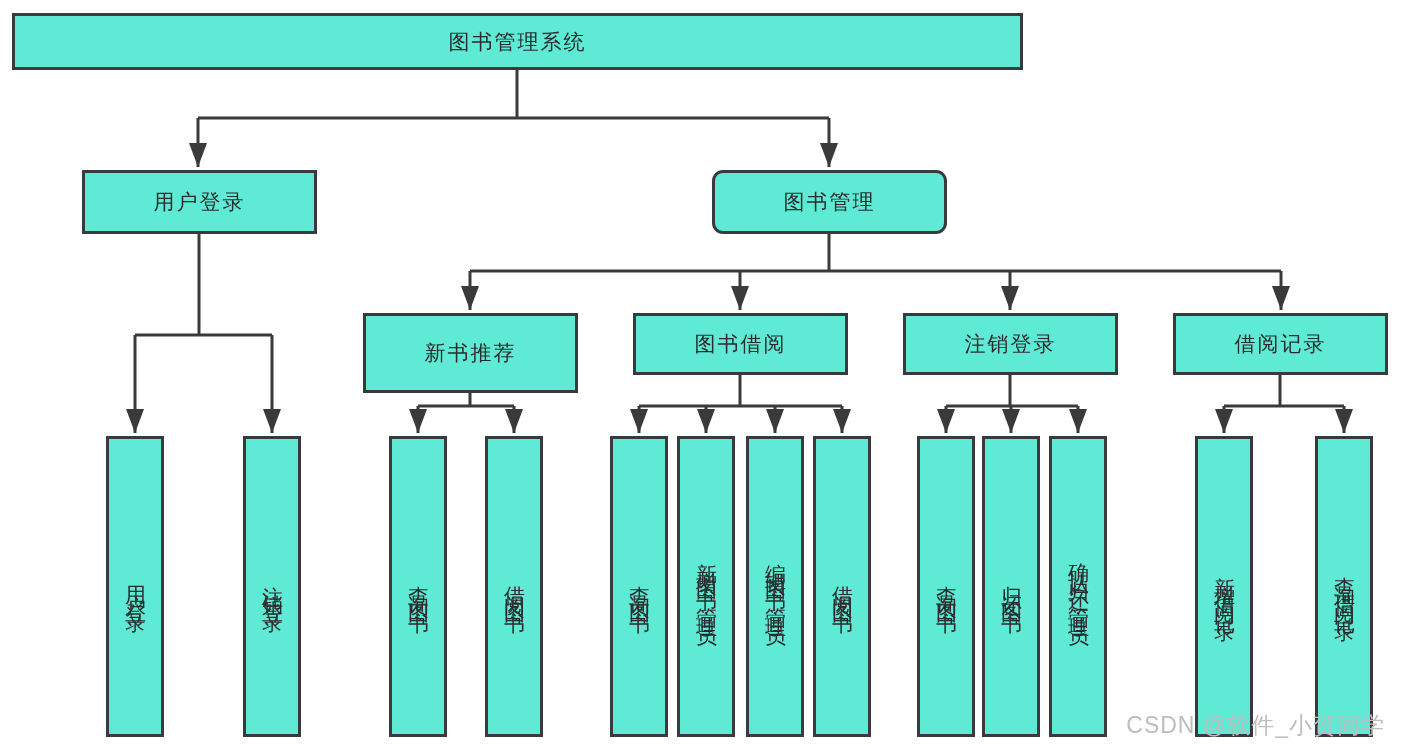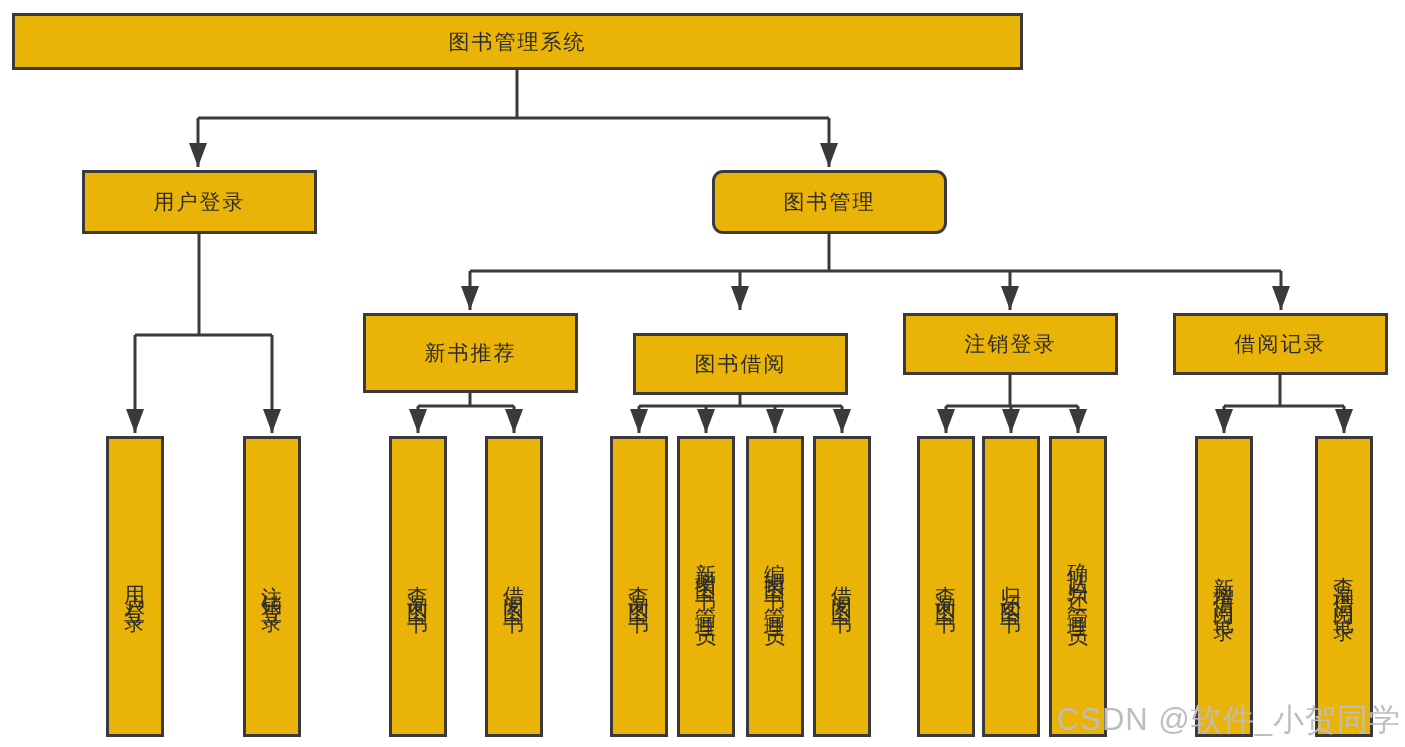--- a/index.html
+++ b/index.html
@@ -8,37 +8,38 @@
     width:1405px;height:747px;
     background:#ffffff;
     font-family:"Liberation Sans",sans-serif;
     overflow:hidden;
   }
   .wires{position:absolute;left:0;top:0;width:1405px;height:747px;}
   .node{
     position:absolute;
     box-sizing:border-box;
     border:3px solid #3a3a3c;
-    background:#eab308;
+    background:#5eead4;
     display:flex;align-items:center;justify-content:center;
     color:#2b2b2d;
+    font-family:Liberation Serif, serif;
   }
   .h{font-size:21px;letter-spacing:2px;}
   .v span{
     writing-mode:vertical-rl;
     text-orientation:mixed;
     font-size:21px;
     letter-spacing:9px;
     line-height:1.1;
     color:#2b2b2d;
   }
   .watermark{
     position:absolute;
-    right:4px;bottom:6px;
-    font-size:31px;
+    right:20px;bottom:6px;
+    font-size:23px;
     color:#bdbdbf;
     letter-spacing:1px;
   }
 </style>
 </head>
 <body>
 
 <div class="canvas">
 
   <svg class="wires" viewBox="0 0 1405 747" xmlns="http://www.w3.org/2000/svg">
@@ -93,21 +94,21 @@
   <div class="node h" style="left:82px;top:170px;width:235px;height:64px;">
     <span>用户登录</span>
   </div>
   <div class="node h" style="left:712px;top:170px;width:235px;height:64px;border-radius:11px;">
     <span>图书管理</span>
   </div>
 
   <div class="node h" style="left:363px;top:313px;width:215px;height:80px;">
     <span>新书推荐</span>
   </div>
-  <div class="node h" style="left:633px;top:313px;width:215px;height:62px;margin-top:20px;">
+  <div class="node h" style="left:633px;top:313px;width:215px;height:62px;">
     <span>图书借阅</span>
   </div>
   <div class="node h" style="left:903px;top:313px;width:215px;height:62px;">
     <span>注销登录</span>
   </div>
   <div class="node h" style="left:1173px;top:313px;width:215px;height:62px;">
     <span>借阅记录</span>
   </div>
 
   <div class="node v" style="left:106px;top:436px;width:58px;height:301px;">

